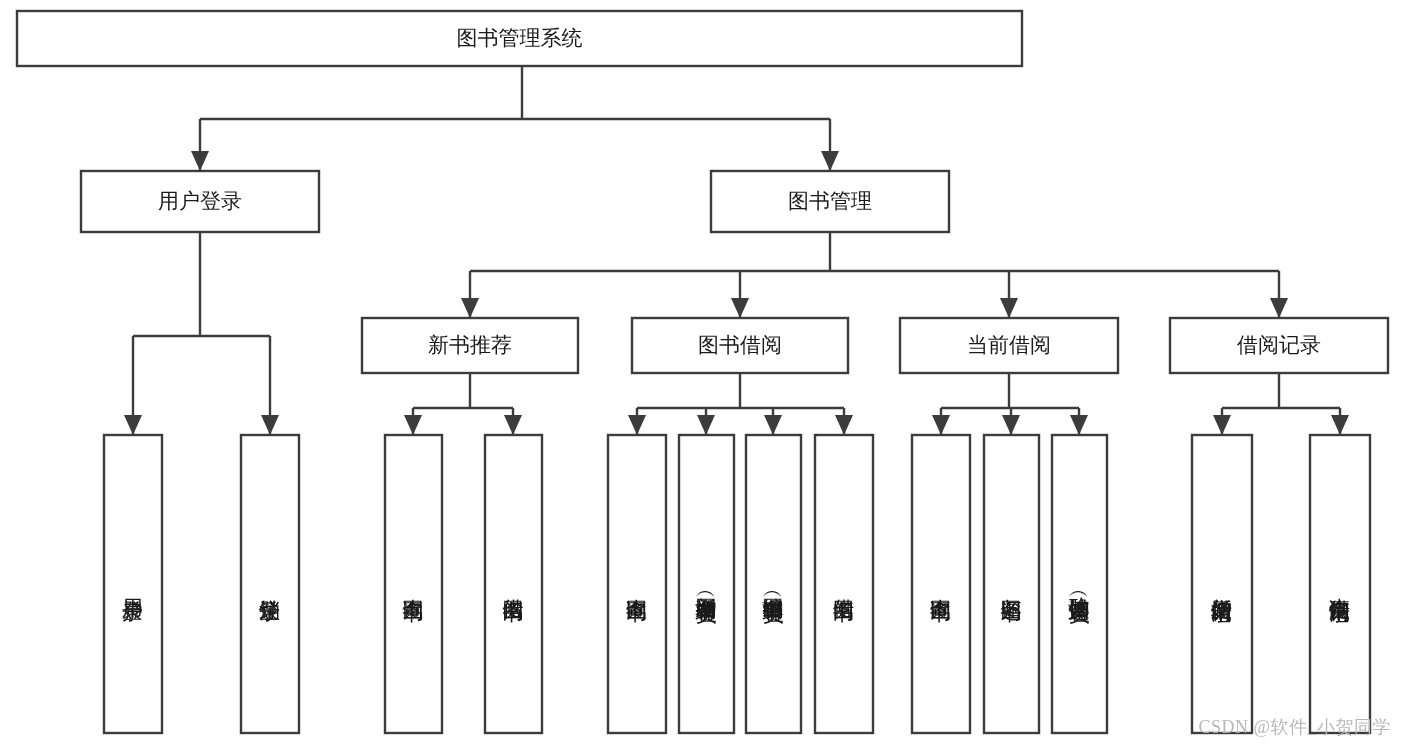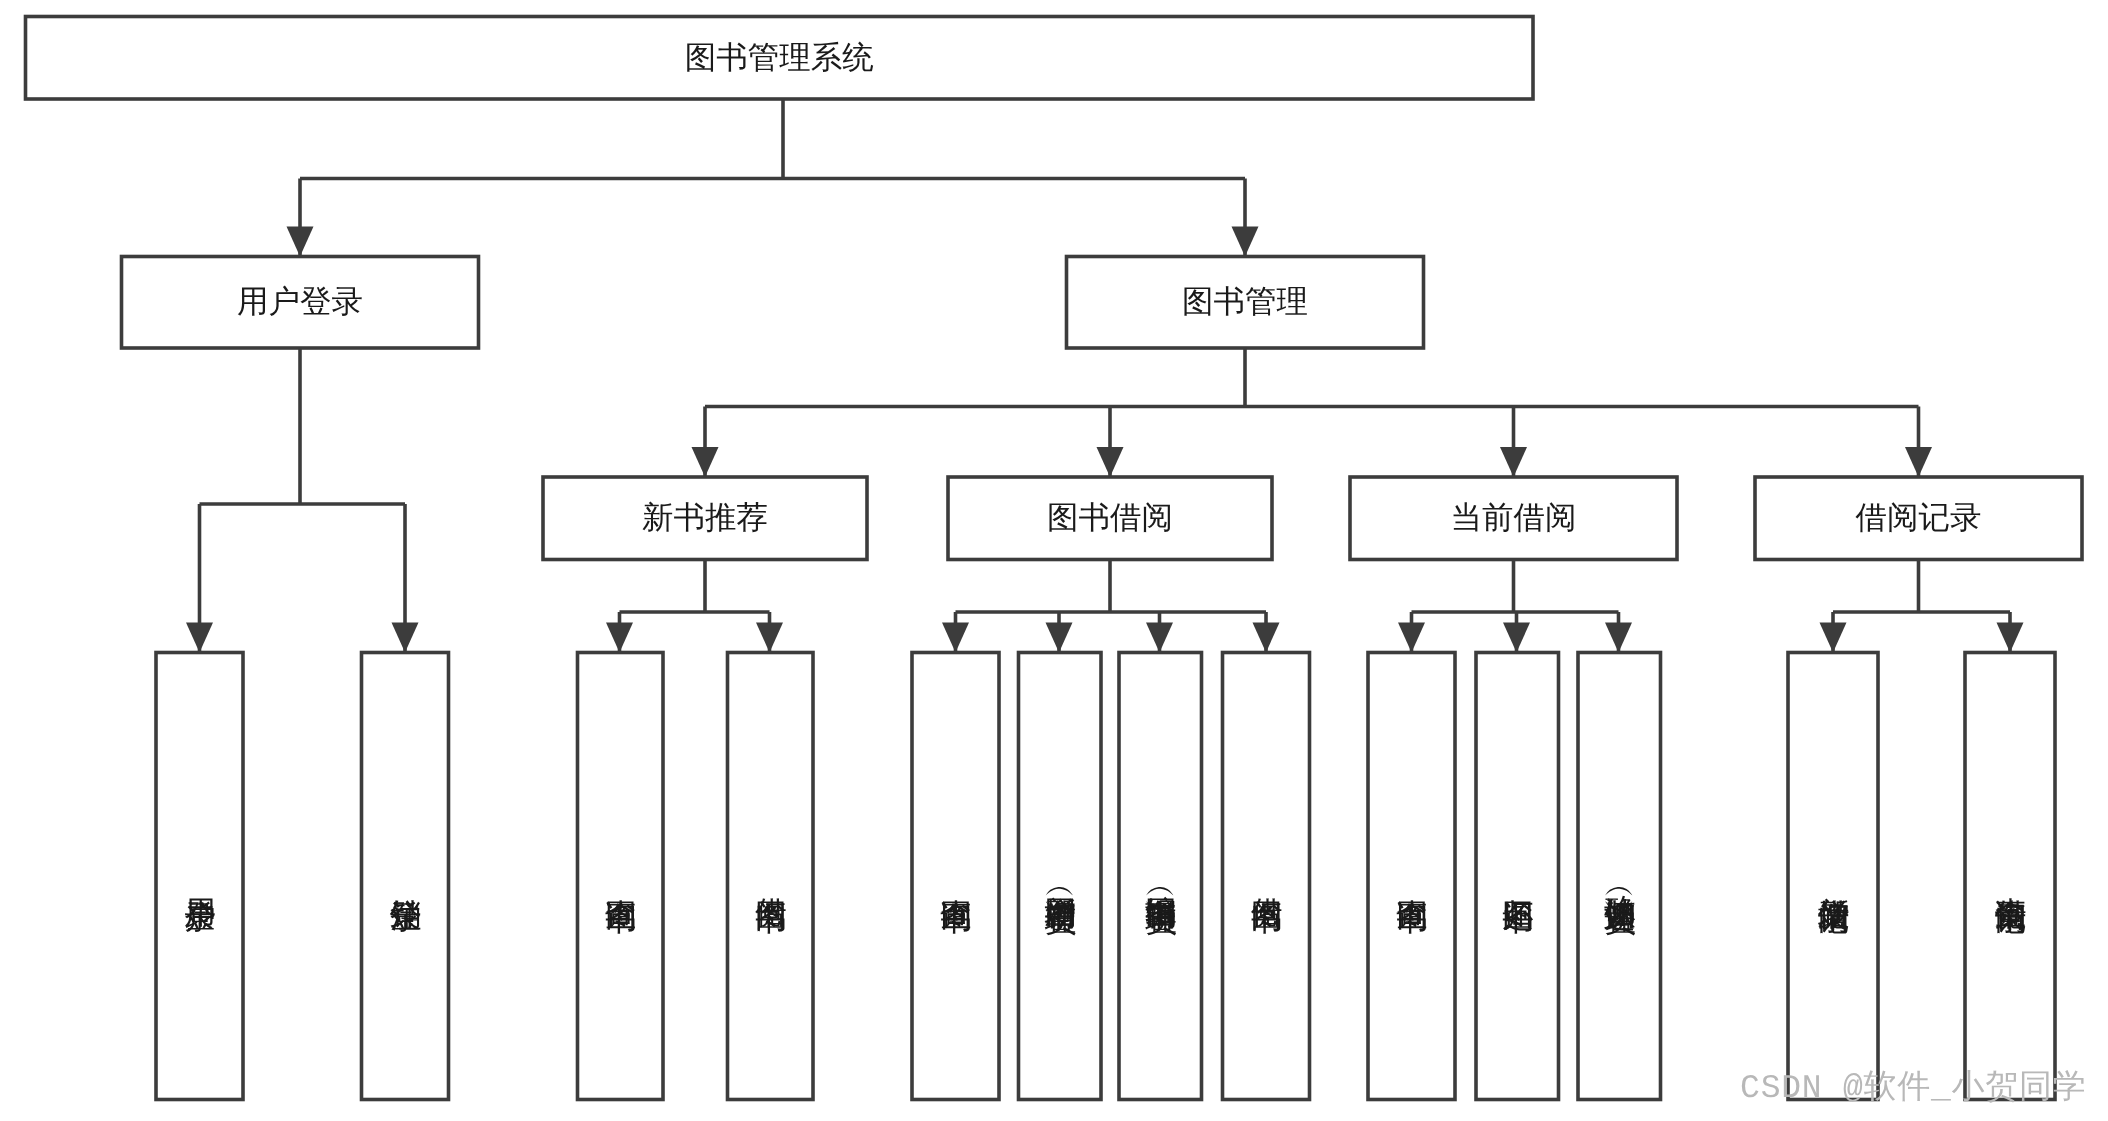--- a/index.html
+++ b/index.html
@@ -63,22 +63,22 @@
     align-items: center;
     justify-content: center;
     letter-spacing: 1px;
     line-height: 1;
     pointer-events: none;
   }
   .watermark {
     position: absolute;
     right: 14px;
     bottom: 8px;
-    font-family: Liberation Mono, monospace;
-    font-size: 22px;
+    font-family: Liberation Serif, serif;
+    font-size: 18px;
     color: #b8b8b8;
     letter-spacing: 0.5px;
     user-select: none;
   }
 </style>
 </head>
 <body>
 
 <div id="diagram-root">
 

